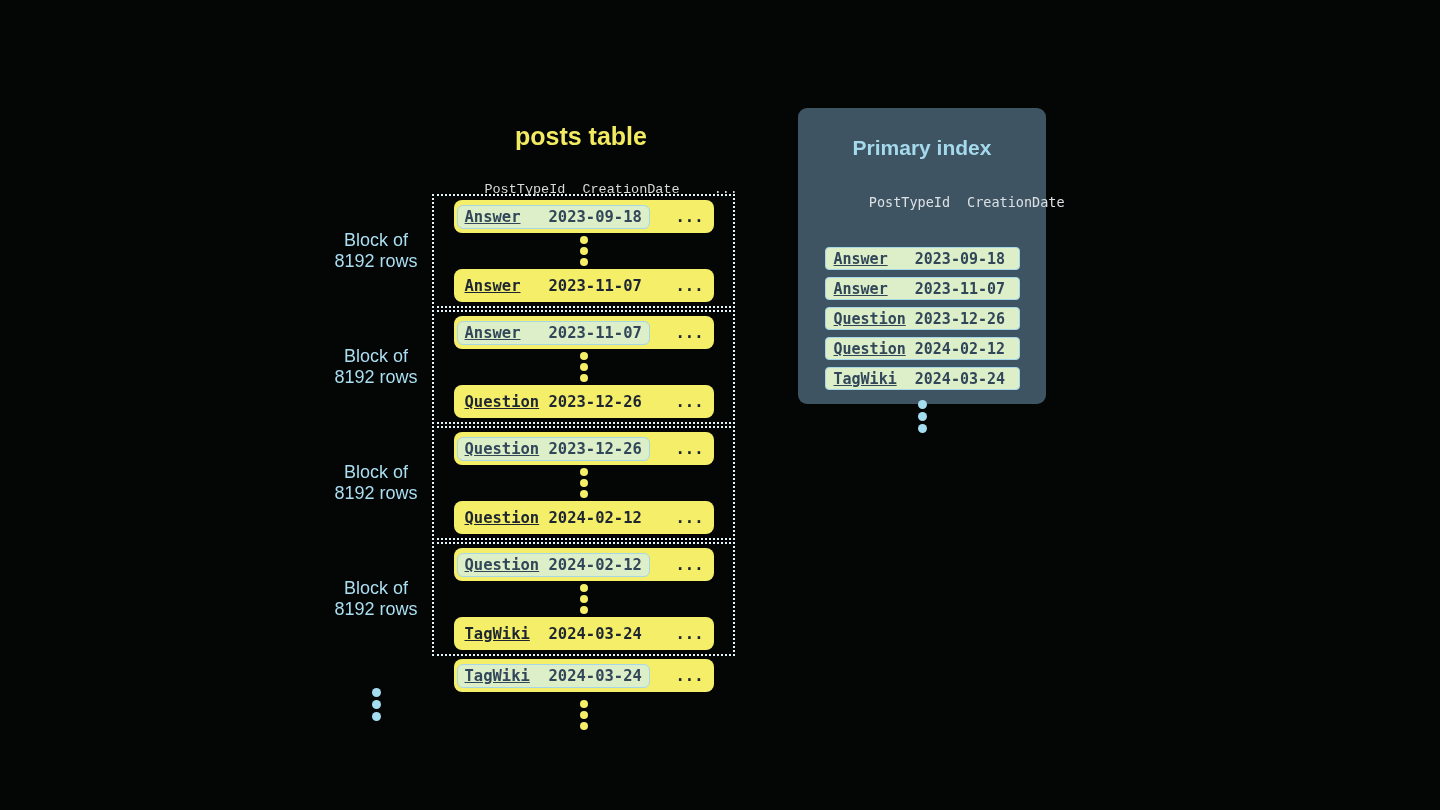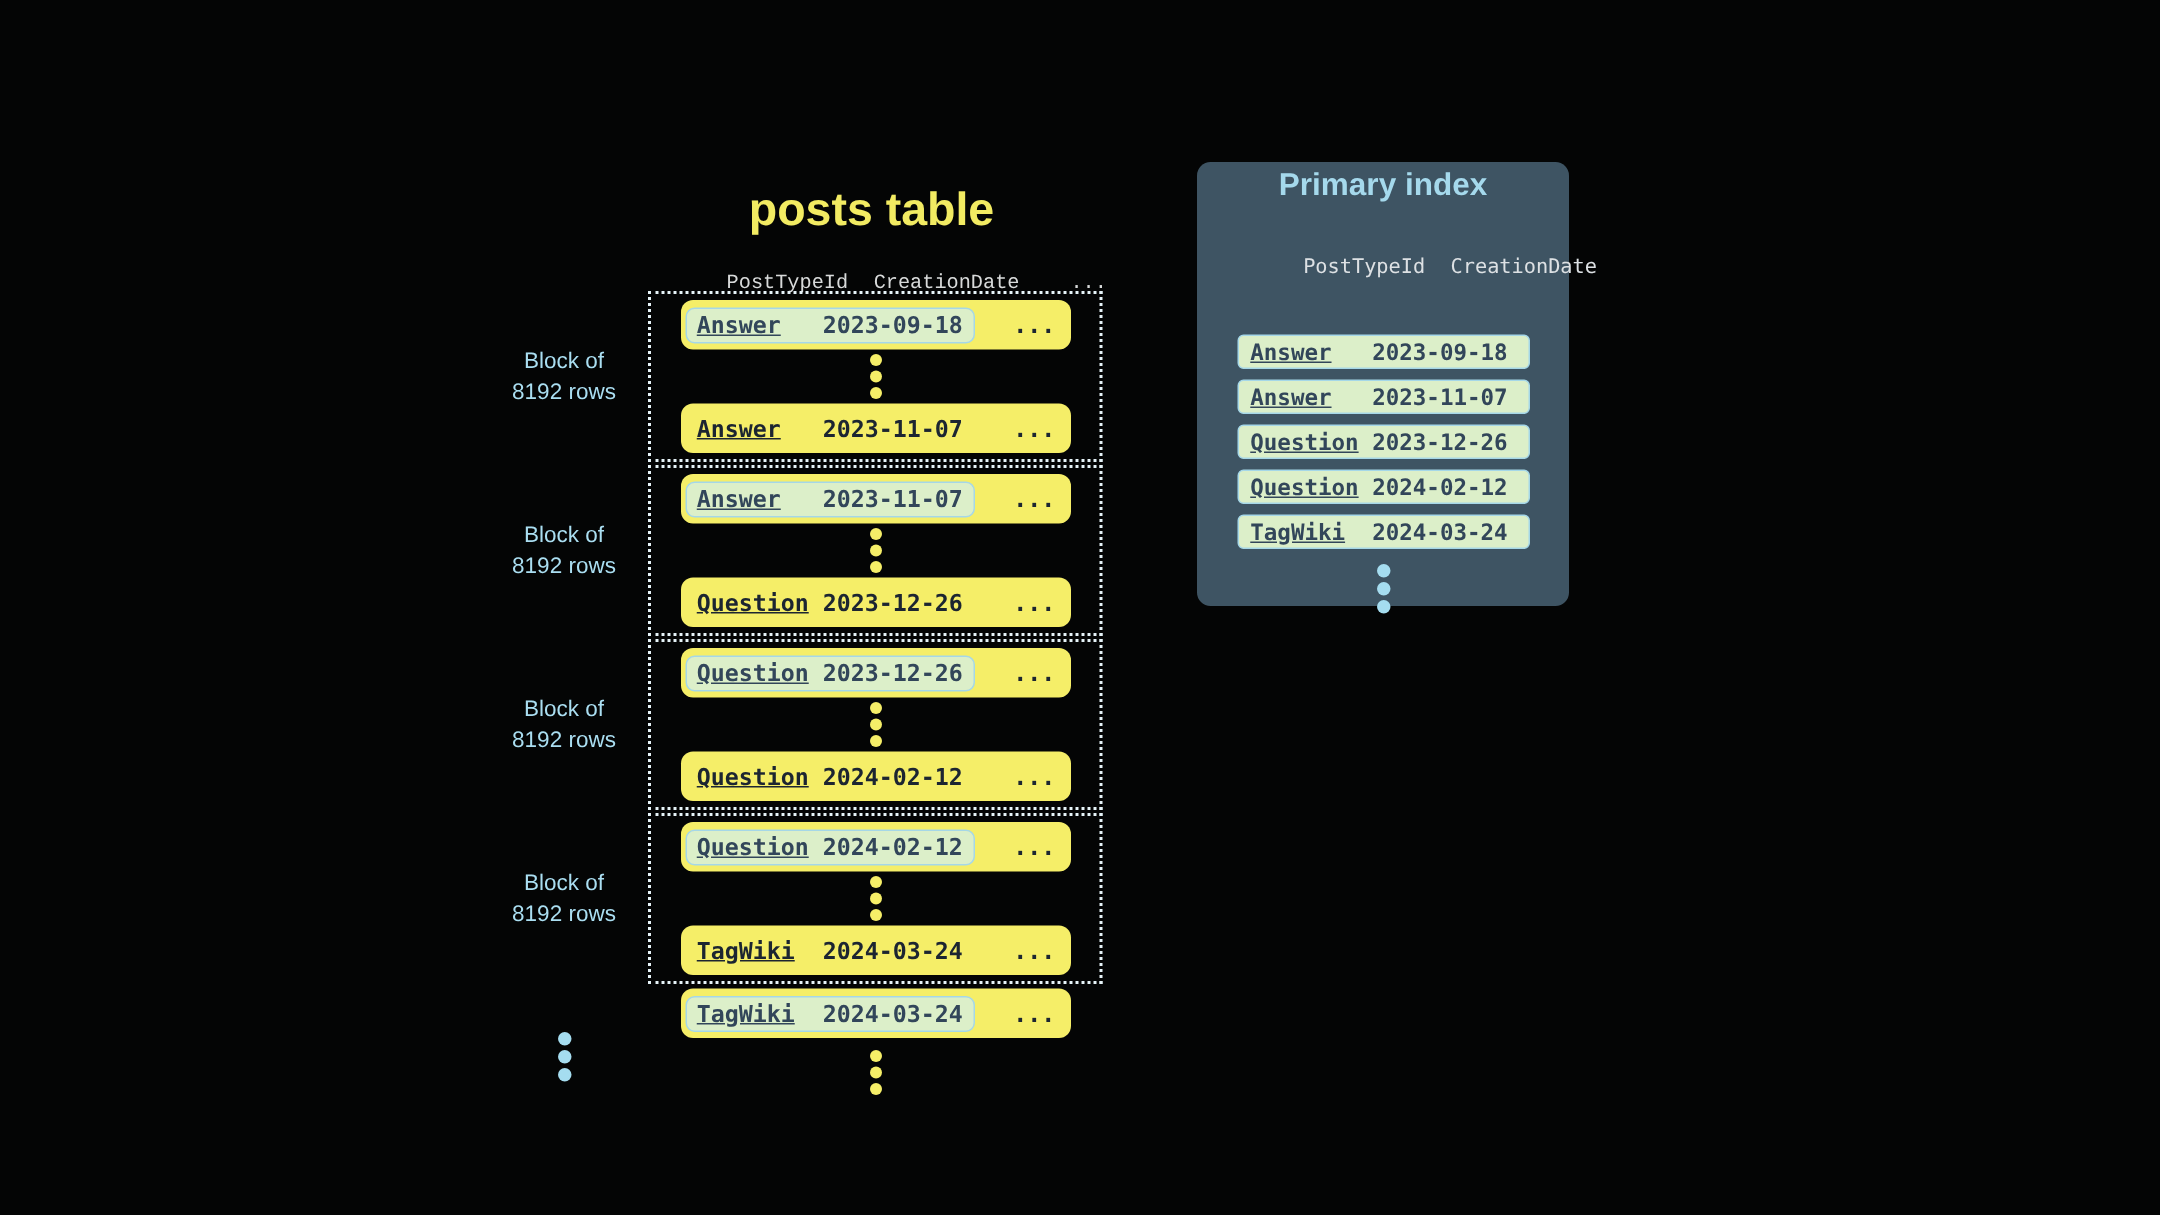--- a/index.html
+++ b/index.html
@@ -9,30 +9,30 @@
     --index-text:#32465a; --dot-blue:#a5ddf0; --dotted-border:#e6f3f8;
     --title-yellow:#f2eb62;
   }
   *{margin:0;padding:0;box-sizing:border-box;}
   html,body{width:1440px;height:810px;overflow:hidden;}
   body{background:var(--background);font-family:"Liberation Sans",sans-serif;position:relative;}
   .stage{position:absolute;inset:0;}
 
   
   .posts-title{position:absolute;left:431px;top:122px;width:300px;text-align:center;
-    color:var(--title-yellow);font-size:31px;font-weight:600;}
+    color:var(--title-yellow);font-size:25px;font-weight:600;}
   .posts-headers{position:absolute;left:452px;top:167px;white-space:pre;
     font-family:Liberation Mono, monospace;font-size:13.5px;color:var(--header-text);}
   .posts-headers .c2{margin-left:17px;}
   .posts-headers .c3{margin-left:34px;}
 
   .blocks{position:absolute;left:330px;top:194px;}
   .block-row{display:flex;align-items:center;margin-bottom:2px;}
   .block-label{width:92px;text-align:center;color:var(--label-blue);
-    font-size:15px;line-height:21px;font-weight:500;}
+    font-size:18px;line-height:21px;font-weight:500;}
   .block-box{width:303px;height:114px;margin-left:10px;border:2px dotted var(--dotted-border);
     display:flex;flex-direction:column;align-items:center;justify-content:space-between;
     padding:4px 0;}
   .trow{width:260px;height:33px;background:var(--yellow);border-radius:8px;
     display:flex;align-items:center;padding:0 10px;
     font-family:"DejaVu Sans Mono",monospace;font-weight:bold;font-size:15.5px;
     color:var(--row-text);white-space:pre;}
   .pill{display:inline-flex;align-items:center;margin-left:-7px;padding:2px 7px;
     border:1.5px solid transparent;border-radius:6px;}
   .pill.hl{background:var(--pill-green);border-color:var(--pill-border);color:var(--index-text);}
@@ -44,21 +44,21 @@
   .vdots.blue i{background:var(--dot-blue);width:9px;height:9px;}
 
   .tail-row{display:flex;margin-top:3px;}
   .tail-label{width:92px;display:flex;justify-content:center;align-items:flex-start;padding-top:26px;}
   .tail-box{width:303px;margin-left:10px;display:flex;flex-direction:column;align-items:center;}
   .tail-box .vdots{margin-top:5px;}
 
   
   .panel{position:absolute;left:798px;top:108px;width:248px;height:296px;
     background:var(--panel-bg);border-radius:9px;}
-  .panel-title{margin-top:4px;text-align:center;color:var(--panel-title);
+  .panel-title{margin-top:28px;text-align:center;color:var(--panel-title);
     font-size:21px;font-weight:600;}
   .panel-headers{margin-top:18px;padding-left:22px;white-space:pre;
     font-family:"DejaVu Sans Mono",monospace;font-size:13.5px;color:#dde1e4;text-align:right;}
   .panel-headers .c2{margin-left:17px;}
   .index-rows{margin:21px auto 0;width:195px;}
   .irow{width:195px;height:23px;margin-bottom:7px;background:var(--pill-green);
     border:1px solid var(--pill-border);border-radius:4px;
     display:flex;align-items:center;padding:0 8px;
     font-family:"DejaVu Sans Mono",monospace;font-weight:bold;font-size:15px;
     color:var(--index-text);white-space:pre;}

